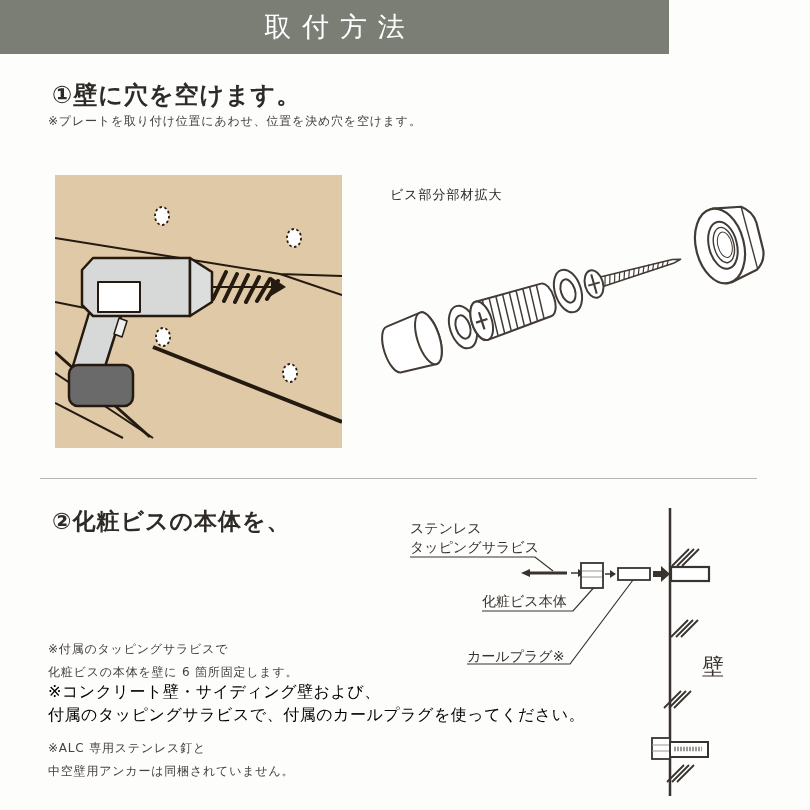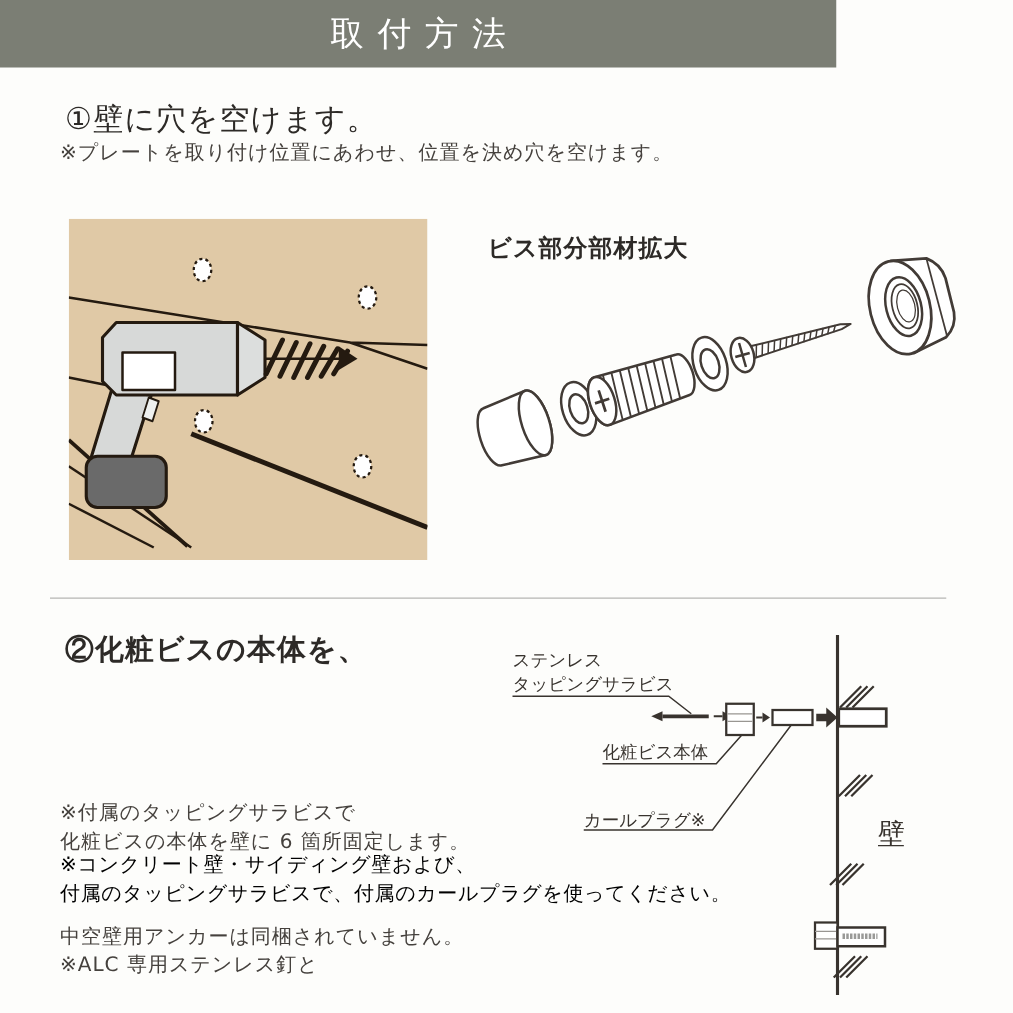--- a/index.html
+++ b/index.html
@@ -11,26 +11,26 @@
   }
   .abs{position:absolute;}
   .header{
     left:0;top:0;width:669px;height:54px;
     display:flex;align-items:center;justify-content:center;
   }
   .header-title{
     color:#ffffff;font-size:27px;font-weight:500;
     letter-spacing:0.40em;text-indent:0.40em;
   }
-  .h1{font-size:24px;font-weight:400;color:#2d2a27;letter-spacing:1px;}
-  .h2{font-size:23px;font-weight:700;color:#2d2a27;letter-spacing:1px;line-height:30px;font-family:Liberation Mono, monospace;}
+  .h1{font-size:24px;font-weight:700;color:#2d2a27;letter-spacing:1px;}
+  .h2{font-size:23px;font-weight:700;color:#2d2a27;letter-spacing:1px;line-height:30px;}
   .h2 .indent{padding-left:23px;display:block;}
-  .note{font-size:16px;color:#45413d;line-height:23px;letter-spacing:0.8px;}
+  .note{font-size:12px;color:#45413d;line-height:23px;letter-spacing:0.8px;}
   .warn{font-size:16px;line-height:23px;letter-spacing:0.5px;}
-  .diagram-title{font-size:19px;font-weight:700;color:#2d2a27;letter-spacing:1px;}
+  .diagram-title{font-size:13px;font-weight:400;color:#2d2a27;letter-spacing:1px;}
   .divider{height:1px;background:#b6b6b4;}
   svg text{font-family:"DejaVu Sans","Liberation Sans",sans-serif;}
 </style>
 </head>
 <body>
 
 <div class="abs header" style="background:#7b7e74;">
   <div class="header-title">取付方法</div>
 </div>
 
@@ -125,22 +125,22 @@
   <div>※付属のタッピングサラビスで</div>
   <div>化粧ビスの本体を壁に 6 箇所固定します。</div>
 </div>
 
 <div class="abs warn" style="left:48px;top:680px;color:#000000;">
   <div>※コンクリート壁・サイディング壁および、</div>
   <div>付属のタッピングサラビスで、付属のカールプラグを使ってください。</div>
 </div>
 
 <div class="abs note" style="left:48px;top:737px;">
+  <div>※ALC 専用ステンレス釘と</div>
   <div>中空壁用アンカーは同梱されていません。</div>
-  <div>※ALC 専用ステンレス釘と</div>
 </div>
 
 <svg class="abs" style="left:400px;top:505px;" width="410" height="300" viewBox="0 0 410 300">
   <g stroke="#38332e" fill="none">
 
     <path d="M270,3 V291" stroke-width="2.5"></path>
 
     <g stroke-width="1.8">
       <path d="M272,61 L289,44 M277,61 L294,44 M282,61 L299,44"></path>
       <path d="M271,132 L288,115 M276,132 L293,115 M281,132 L298,115"></path>

